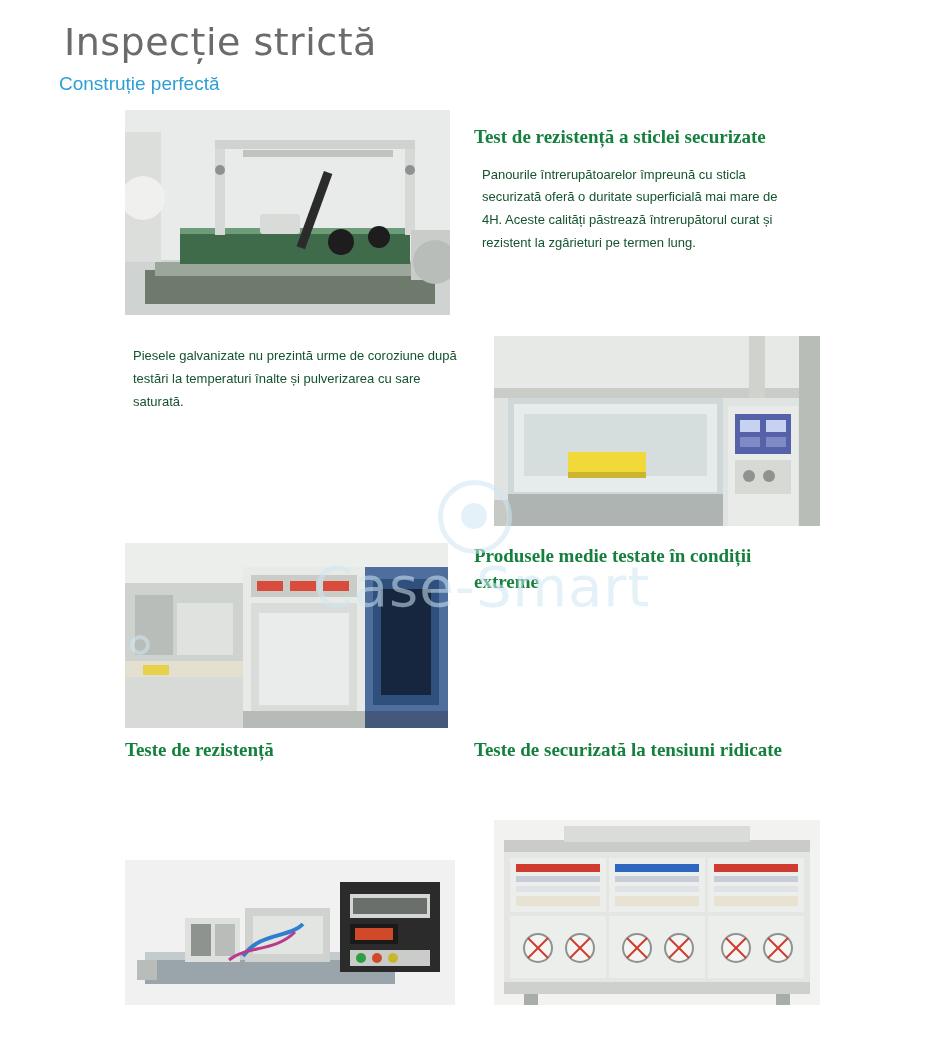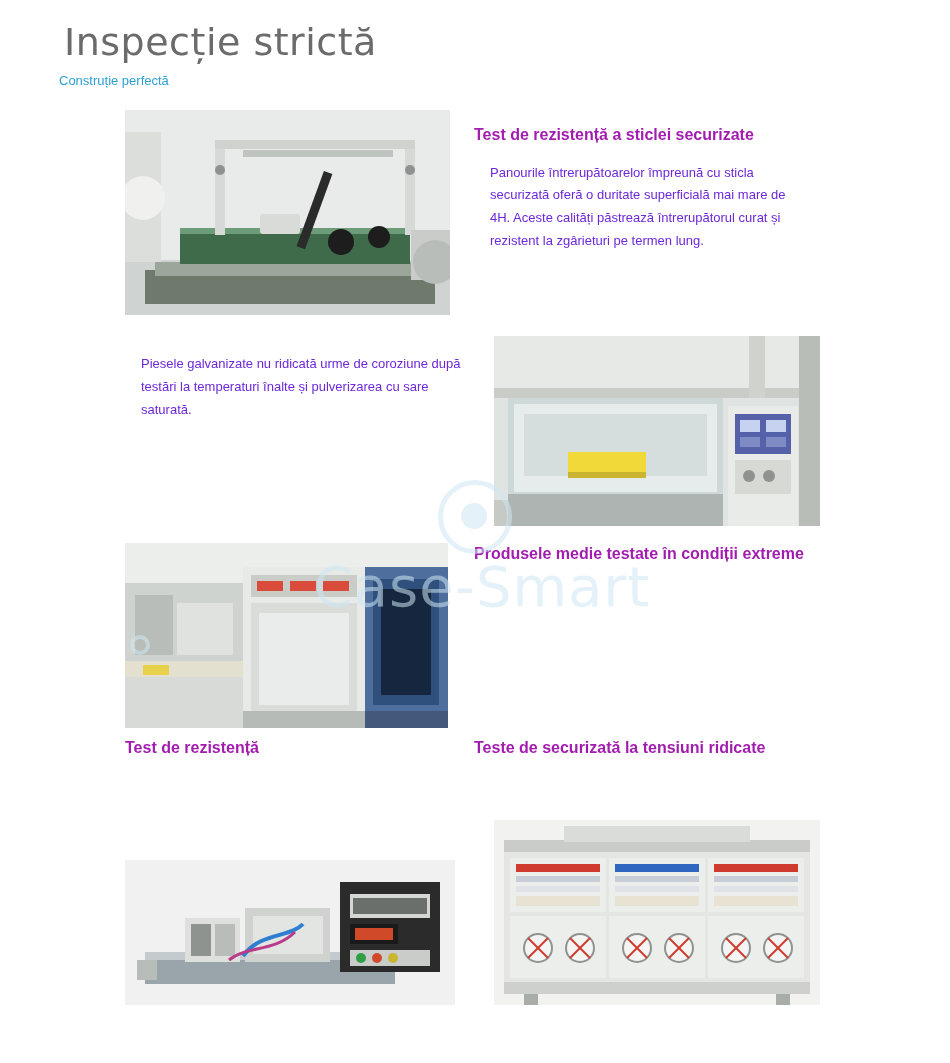--- a/index.html
+++ b/index.html
@@ -26,41 +26,41 @@
   .page-title {
     font-size: 38px;
     font-weight: 400;
     color: #6b6b6b;
     letter-spacing: 0.5px;
     line-height: 1.15;
     margin: 7px;
     font-family: "DejaVu Sans", sans-serif;
   }
   .page-subtitle {
-    font-size: 13px;
+    font-size: 19px;
     color: #2e9fd4;
     margin: 8px 0 8px 2px;
     font-family: "Liberation Sans", sans-serif;
   }
 
   
   .block { position: absolute; }
   .sec-title {
-    font-size: 16px;
+    font-size: 19px;
     font-weight: bold;
-    color: #a21caf;
+    color: #15803d;
     line-height: 1.35;
     margin: 0 0 14px 0;
-    font-family: Liberation Sans, sans-serif;
+    font-family: Liberation Serif, serif;
   }
   .sec-body {
     font-size: 13px;
     line-height: 1.75;
-    color: #6d28d9;
-    margin: 16px;
+    color: #14532d;
+    margin: 8px;
     font-family: "Liberation Sans", sans-serif;
   }
 
   
   .photo {
     position: absolute;
     overflow: hidden;
     background: #dfe2e4;
   }
   .photo svg { display: block; }
@@ -142,21 +142,21 @@
     <circle cx="310" cy="152" r="22" fill="#b9bdb9"></circle>
   </svg>
 </div>
 
 <div class="block" style="left:474px; top:124px; width:330px;">
   <h2 class="sec-title">Test de rezistență a sticlei securizate</h2>
   <p class="sec-body">Panourile întrerupătoarelor împreună cu sticla securizată oferă o duritate superficială mai mare de 4H. Aceste calități păstrează întrerupătorul curat și rezistent la zgârieturi pe termen lung.</p>
 </div>
 
 <div class="block" style="left:125px; top:337px; width:355px;">
-  <p class="sec-body">Piesele galvanizate nu ridicată urme de coroziune după testări la temperaturi înalte și pulverizarea cu sare saturată.</p>
+  <p class="sec-body">Piesele galvanizate nu prezintă urme de coroziune după testări la temperaturi înalte și pulverizarea cu sare saturată.</p>
 </div>
 
 <div class="photo" style="left:494px; top:336px; width:326px; height:190px;">
   <svg width="326" height="190" viewBox="0 0 326 190">
     <rect width="326" height="190" fill="#dfe3e2"></rect>
     <rect x="0" y="0" width="326" height="52" fill="#e7e9e6"></rect>
     <rect x="0" y="52" width="326" height="10" fill="#c9ccc7"></rect>
     <rect x="255" y="0" width="16" height="62" fill="#cfd2cd"></rect>
     <rect x="305" y="0" width="21" height="190" fill="#b9bdb8"></rect>
     <rect x="14" y="62" width="215" height="100" fill="#cfd8d8"></rect>
@@ -201,21 +201,21 @@
     <rect x="240" y="168" width="83" height="17" fill="#43587a"></rect>
     <rect x="118" y="168" width="122" height="17" fill="#b7bbb7"></rect>
   </svg>
 </div>
 
 <div class="block" style="left:474px; top:543px; width:330px;">
   <h2 class="sec-title">Produsele medie testate în condiții extreme</h2>
 </div>
 
 <div class="block" style="left:125px; top:737px; width:345px;">
-  <h2 class="sec-title">Test de rezistență</h2>
+  <h2 class="sec-title">Teste de rezistență</h2>
 </div>
 
 <div class="photo" style="left:125px; top:860px; width:330px; height:145px;">
   <svg width="330" height="145" viewBox="0 0 330 145">
     <rect width="330" height="145" fill="#f0f1f0"></rect>
     <rect x="20" y="98" width="250" height="26" fill="#9aa4ab"></rect>
     <rect x="20" y="92" width="250" height="8" fill="#c4cbcf"></rect>
     <rect x="215" y="22" width="100" height="90" fill="#2b2b2b"></rect>
     <rect x="225" y="34" width="80" height="24" fill="#d4d7d3"></rect>
     <rect x="228" y="38" width="74" height="16" fill="#6b6f6b"></rect>

